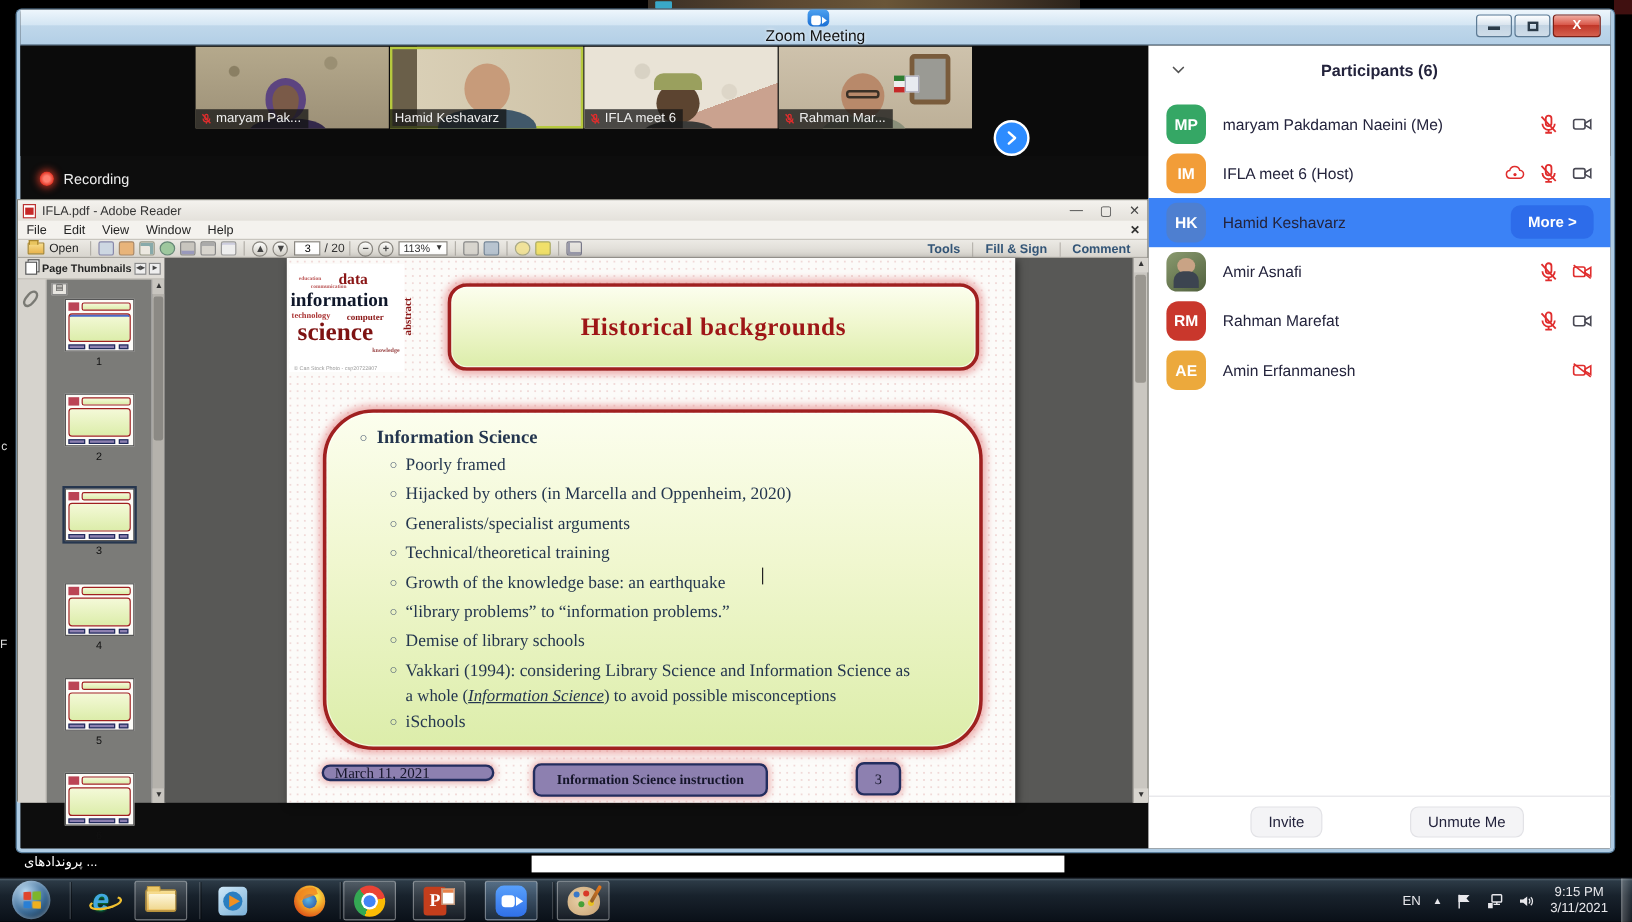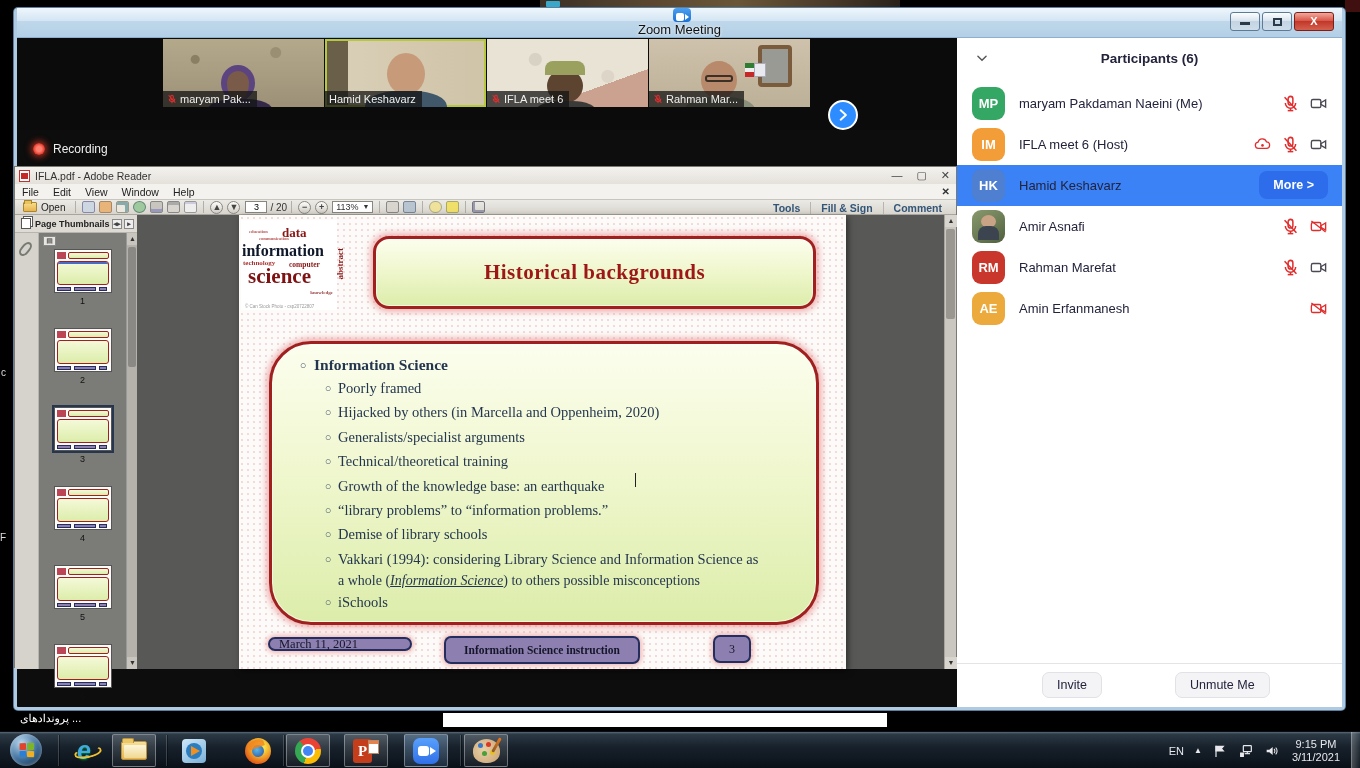--- a/index.html
+++ b/index.html
@@ -464,21 +464,21 @@
               <g fill="none" stroke="#e02d2d" stroke-width="1.7">
                 <rect x="3" y="7" width="12" height="10" rx="2"></rect>
                 <path d="M15 11l6-3.5v9L15 13z"></path>
                 <line x1="3" y1="5" x2="21" y2="19"></line>
               </g>
             </svg>
         </div>
       </div>
 
       <div class="p-row" style="top:209px;">
-        <div class="avatar" style="background:#c9372c;">RM</div>
+        <div class="avatar" style="background:#c9372c;border-radius:10px;">RM</div>
         <span class="p-name">Rahman Marefat</span>
         <div class="p-icons">
           <svg viewBox="0 0 24 24">
               <g fill="none" stroke="#e02d2d" stroke-width="1.9">
                 <rect x="9" y="3" width="6" height="11" rx="3"></rect>
                 <path d="M5.5 11.5a6.5 6.5 0 0 0 13 0"></path>
                 <line x1="12" y1="18" x2="12" y2="21"></line>
                 <line x1="8.5" y1="21" x2="15.5" y2="21"></line>
                 <line x1="4.5" y1="4" x2="19.5" y2="20"></line>
               </g>
@@ -732,21 +732,21 @@
               <span>“library problems” to  “information problems.”</span>
             </div>
           <div class="b-row">
               <span class="bullet-mark">○</span>
               <span>Demise of library schools</span>
             </div>
           <div class="b-row">
               <span class="bullet-mark">○</span>
               <span>Vakkari (1994): considering Library Science and Information Science as</span>
             </div>
-          <div class="vak2"><span>a whole (</span><span class="it">Information Science</span><span>) to others possible misconceptions</span></div>
+          <div class="vak2"><span>a whole (</span><span class="it">Information Science</span><span>) to avoid possible misconceptions</span></div>
           <div class="b-row">
               <span class="bullet-mark">○</span>
               <span>iSchools</span>
             </div>
         </div>
 
         <div class="caret-bar"></div>
 
         <div class="footer-box f-date">March 11, 2021</div>
         <div class="footer-box f-title">Information Science instruction</div>

